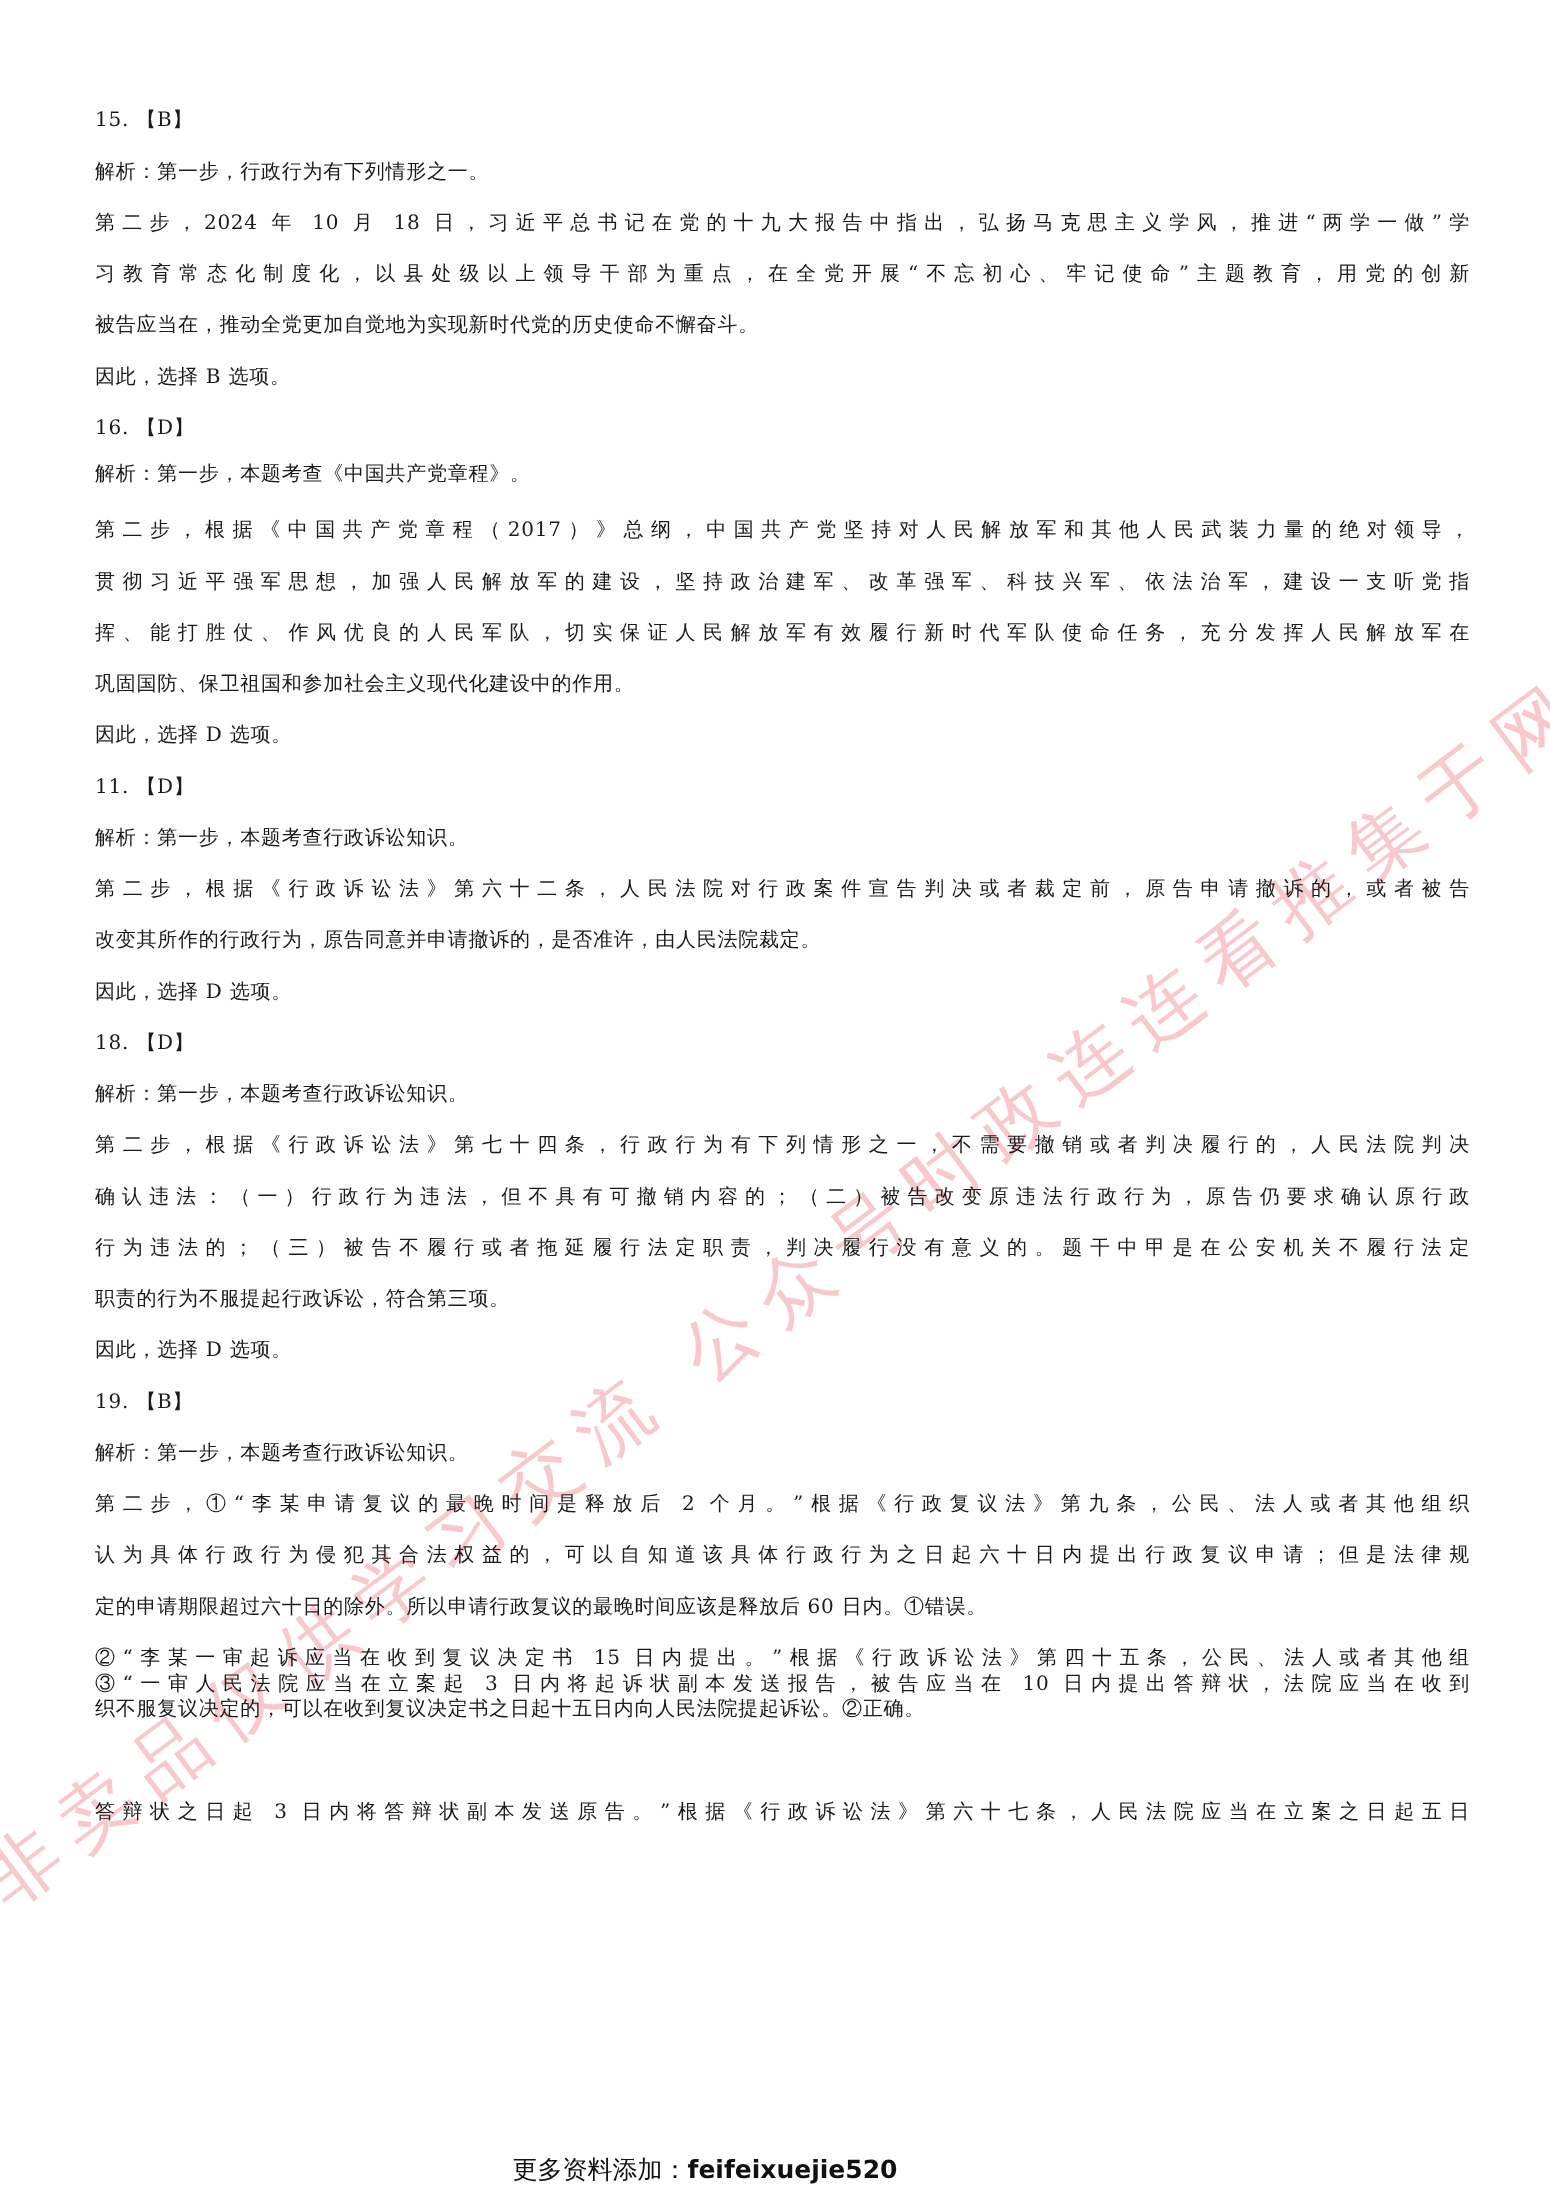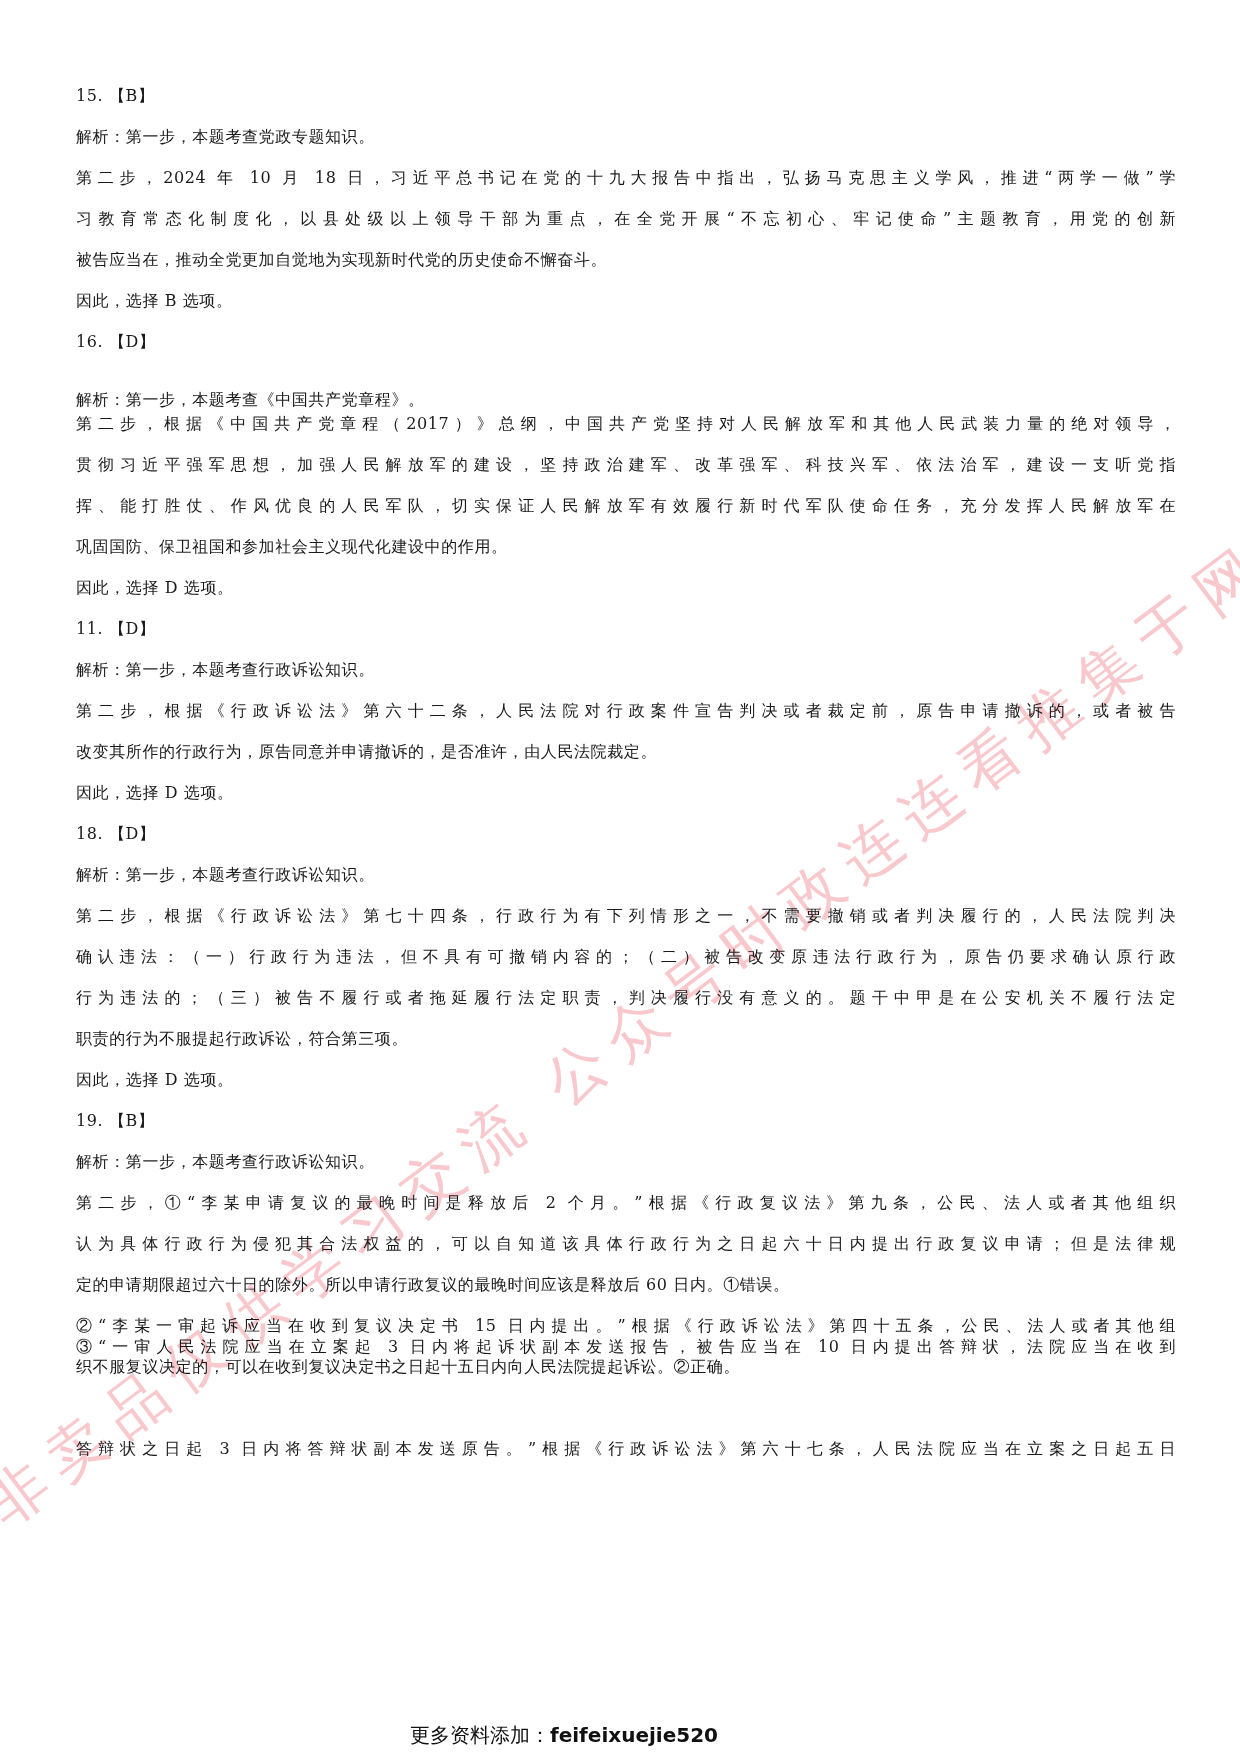--- a/index.html
+++ b/index.html
@@ -35,28 +35,28 @@
 </head>
 <body>
 
 <div class="watermark">
   <div class="wm-text">非卖品仅供学习交流  公众号时政连连看推集于网络</div>
 </div>
 
 <div class="page">
 
   <div class="line" style="top:84px">15. 【B】</div>
-  <div class="line" style="top:125px">解析：第一步，本题考查党政专题知识。</div>
+  <div class="line" style="top:125px">解析：第一步，行政行为有下列情形之一。</div>
   <div class="line justify" style="top:166px">第二步，2024 年 10 月 18 日，习近平总书记在党的十九大报告中指出，弘扬马克思主义学风，推进“两学一做”学</div>
   <div class="line justify" style="top:207px">习教育常态化制度化，以县处级以上领导干部为重点，在全党开展“不忘初心、牢记使命”主题教育，用党的创新</div>
   <div class="line" style="top:248px">被告应当在，推动全党更加自觉地为实现新时代党的历史使命不懈奋斗。</div>
   <div class="line" style="top:289px">因此，选择 B 选项。</div>
 
   <div class="line" style="top:330px">16. 【D】</div>
-  <div class="line" style="top:388px">解析：第一步，本题考查《中国共产党章程》。</div>
+  <div class="line" style="top:367px">解析：第一步，本题考查《中国共产党章程》。</div>
   <div class="line justify" style="top:412px">第二步，根据《中国共产党章程（2017）》总纲，中国共产党坚持对人民解放军和其他人民武装力量的绝对领导，</div>
   <div class="line justify" style="top:453px">贯彻习近平强军思想，加强人民解放军的建设，坚持政治建军、改革强军、科技兴军、依法治军，建设一支听党指</div>
   <div class="line justify" style="top:494px">挥、能打胜仗、作风优良的人民军队，切实保证人民解放军有效履行新时代军队使命任务，充分发挥人民解放军在</div>
   <div class="line" style="top:535px">巩固国防、保卫祖国和参加社会主义现代化建设中的作用。</div>
   <div class="line" style="top:576px">因此，选择 D 选项。</div>
 
   <div class="line" style="top:617px">11. 【D】</div>
   <div class="line" style="top:658px">解析：第一步，本题考查行政诉讼知识。</div>
   <div class="line justify" style="top:699px">第二步，根据《行政诉讼法》第六十二条，人民法院对行政案件宣告判决或者裁定前，原告申请撤诉的，或者被告</div>
   <div class="line" style="top:740px">改变其所作的行政行为，原告同意并申请撤诉的，是否准许，由人民法院裁定。</div>

